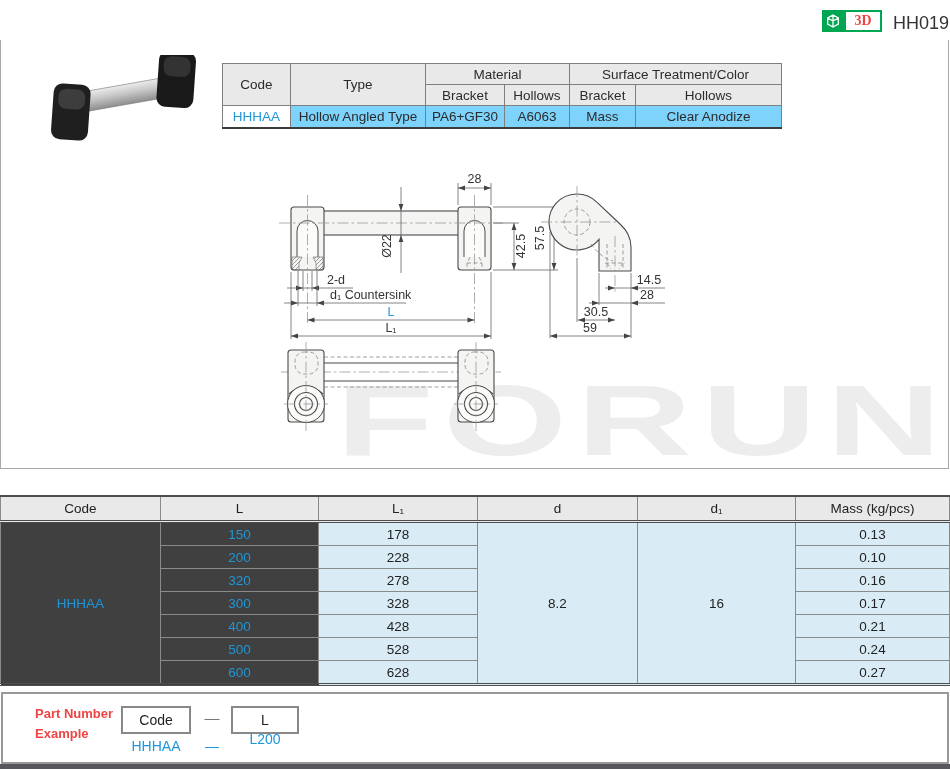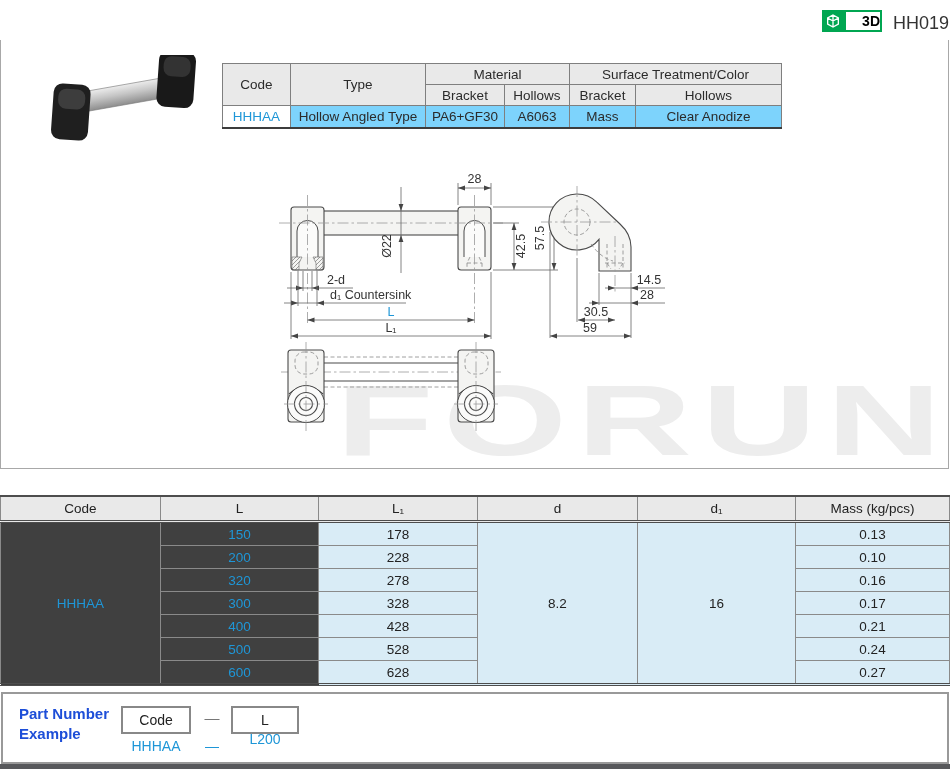--- a/index.html
+++ b/index.html
@@ -3,22 +3,22 @@
 <meta charset="utf-8">
 <style>
   html,body{margin:0;padding:0;}
   body{
     width:950px;height:769px;position:relative;background:#fff;
     font-family:"Liberation Sans","DejaVu Sans",sans-serif;color:#222;overflow:hidden;
   }
   
   .badge{position:absolute;left:822px;top:10px;display:flex;align-items:center;cursor:pointer;}
   .badge-cube{width:22px;height:22px;background:#00a651;display:inline-flex;align-items:center;justify-content:center;}
-  .badge-3d{width:34px;height:18px;border:2px solid #00a651;color:#000000;font-weight:bold;
-    font-size:14px;line-height:18px;text-align:right;background:#fff;}
+  .badge-3d{width:34px;height:18px;border:2px solid #00a651;color:#ef4444;font-weight:bold;
+    font-size:14px;line-height:18px;text-align:center;background:#fff;font-family:Liberation Serif, serif;}
   .page-code{position:absolute;left:893px;top:13px;font-size:18px;color:#333;}
   
   .draw-area{position:absolute;left:0;top:40px;width:947px;height:428px;
     border-left:1px solid #a8a8a8;border-right:1px solid #a8a8a8;border-bottom:1px solid #a8a8a8;background:#fff;}
   .photo{position:absolute;left:38px;top:55px;width:170px;height:90px;}
   
   .spec-table{position:absolute;left:222px;top:63px;border-collapse:collapse;table-layout:fixed;
     font-size:13.5px;color:#2b2b2b;}
   .spec-table th,.spec-table td{border:1px solid #7f7f7f;padding:0 4px;text-align:center;font-weight:normal;white-space:nowrap;}
   .spec-table th{background:#e9e9e9;height:20px;}
@@ -42,21 +42,21 @@
     font-size:13.5px;color:#222;}
   .dim-table th,.dim-table td{border:1px solid #8a8a8a;padding:0;text-align:center;font-weight:normal;}
   .dim-table th{background:#e9e9e9;height:23px;}
   .dim-table td{height:22px;background:#d9ecf6;}
   .dim-table td.white{background:#404040;}
   .dim-table{border-top:2px solid #4d4d4d;border-bottom:3px double #4d4d4d;}
   .dim-table thead th{border-bottom:3px double #4d4d4d;}
   .linkval{color:#1e96d7;cursor:pointer;}
   
   .pn-box{position:absolute;left:1px;top:692px;width:944px;height:68px;border:2px solid #999;background:#fff;}
-  .pn-title{position:absolute;left:16px;top:10px;font-size:15px;font-weight:bold;color:#1d4ed8;line-height:20px;}
+  .pn-title{position:absolute;left:32px;top:10px;font-size:13px;font-weight:bold;color:#ef4444;line-height:20px;}
   .pn-cell{position:absolute;height:24px;line-height:24px;text-align:center;font-size:14px;color:#222;}
   .pn-frame{border:2px solid #888;}
   .pn-dash{color:#777;font-size:15px;}
   .pn-ex{position:absolute;height:16px;line-height:16px;text-align:center;font-size:14px;}
   .bottom-bar{position:absolute;left:0;top:764px;width:950px;height:5px;background:#57585b;}
 </style>
 </head>
 <body>
 
 <div class="badge">

